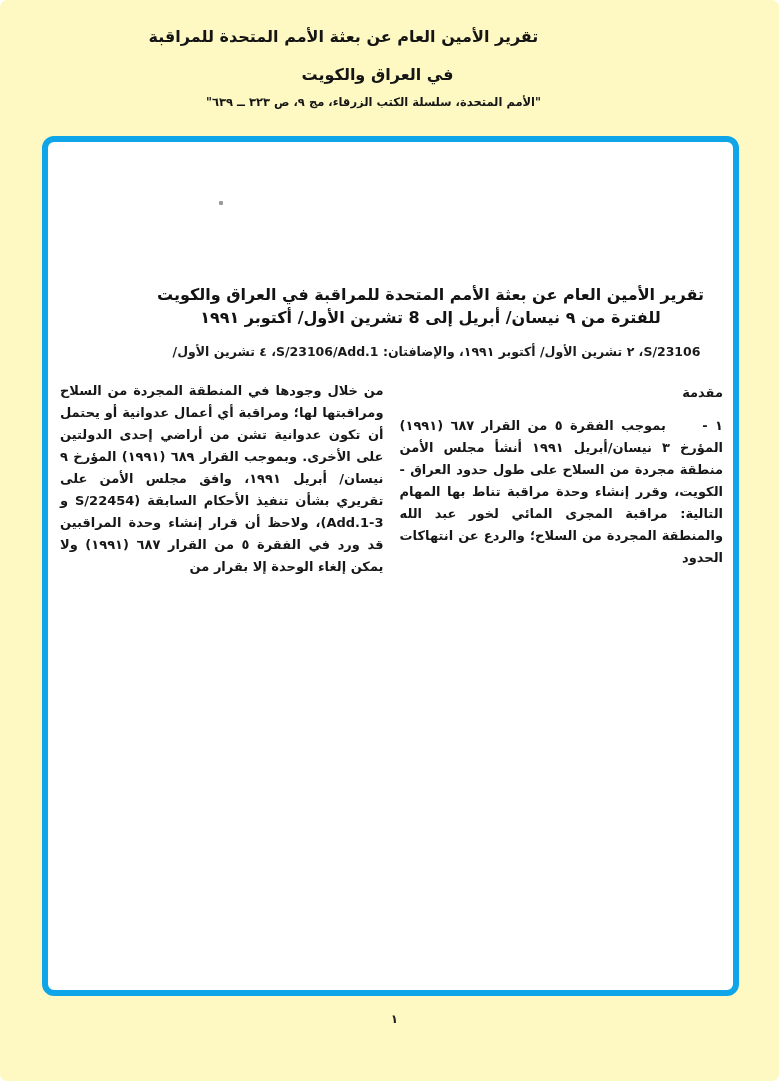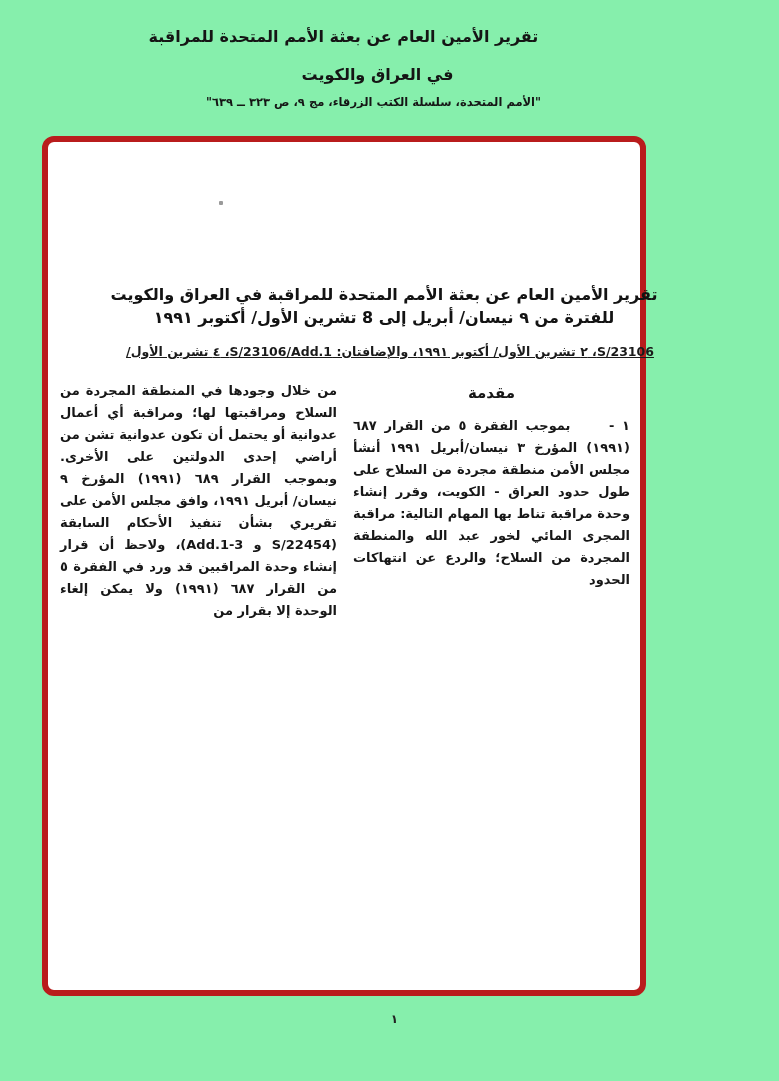--- a/index.html
+++ b/index.html
@@ -9,21 +9,22 @@
     height: 1081px;
     background: #ffffff;
     font-family: "DejaVu Sans", sans-serif;
     color: #151515;
     overflow: hidden;
   }
   .page {
     position: relative;
     width: 779px;
     height: 1081px;
-    background: #86efac;
+    background: #fef9c3;
+    border-radius: 7px;
   }
   
   .hdr {
     position: absolute;
     top: 26px;
     left: 0;
     right: 0;
     text-align: center;
     direction: rtl;
     transform: translateX(-10px); 
@@ -49,24 +50,24 @@
     line-height: 15px;
     margin-top: 9px;
     position: relative;
     right: 6px;
   }
   
   .green-frame {
     position: absolute;
     left: 42px;
     top: 136px;
-    width: 604px;
+    width: 697px;
     height: 860px;
     box-sizing: border-box;
-    border: 6px solid #b91c1c;
+    border: 6px solid #0ea5e9;
     border-radius: 12px;
     background: #ffffff;
   }
   .frame-inner {
     position: relative;
     width: 100%;
     height: 100%;
   }
   .speck {
     position: absolute;
@@ -97,43 +98,42 @@
     top: 201px;
     left: 8px;
     right: 0;
     direction: rtl;
     text-align: center;
     transform: translateX(42px);
     font-weight: bold;
     font-size: 12.5px;
     line-height: 17px;
     color: #1a1a1a;
-    text-decoration: underline;
   }
   
   .columns {
     position: absolute;
     top: 238px;
     left: 12px;
     right: 10px;
     direction: rtl;
     display: flex;
     gap: 16px;
   }
   .col {
     flex: 1 1 0;
     font-size: 13px;
     font-weight: bold;
     line-height: 22px;
     text-align: justify;
     color: #171717;
   }
   .col-heading {
-    text-align: center;
-    font-size: 15px;
+    text-align: right;
+    font-size: 13px;
     font-weight: bold;
     margin: 2px 0 11px 0;
   }
   .col p {
     margin: 0;
   }
   
   .page-number {
     position: absolute;
     top: 1012px;

